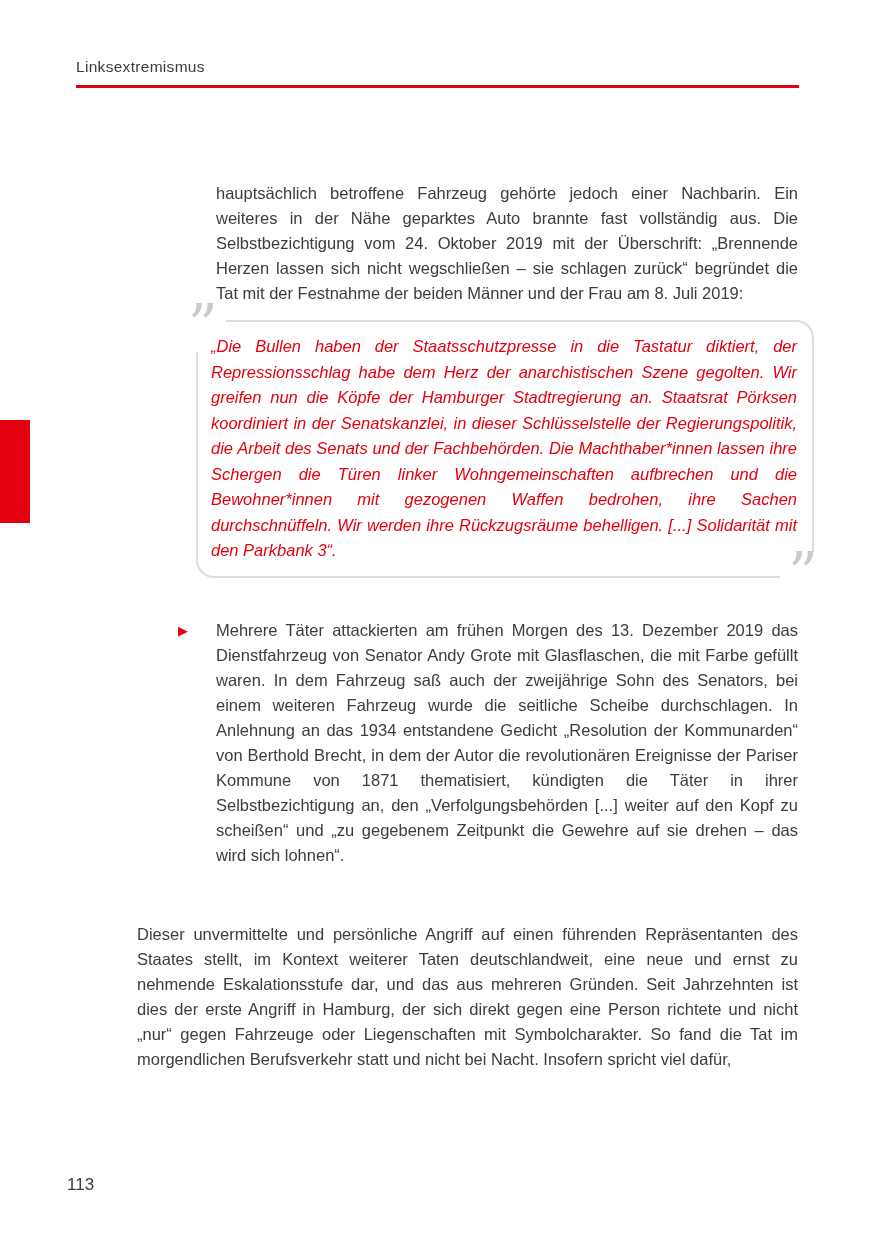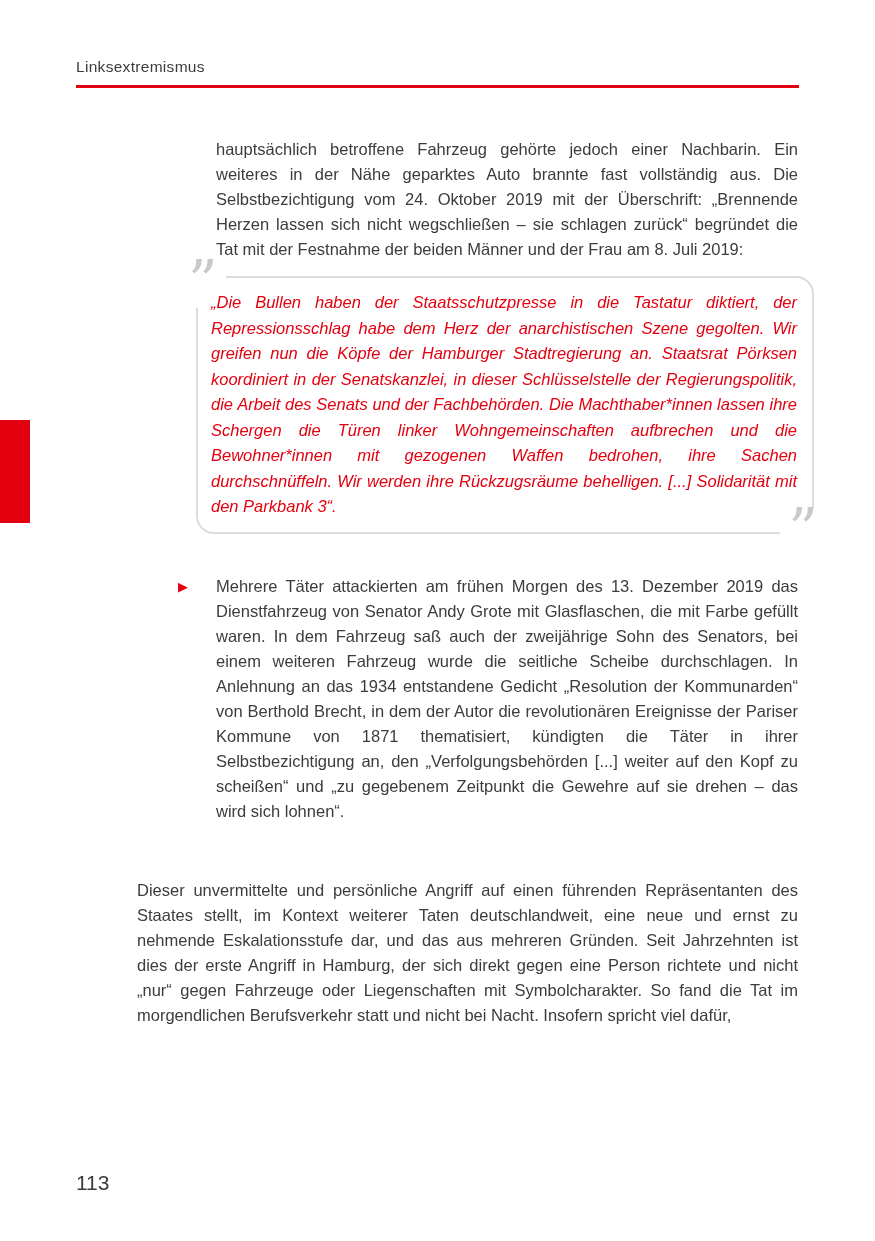--- a/index.html
+++ b/index.html
@@ -45,21 +45,21 @@
     width: 722px;
   }
   p.body {
     font-size: 16.5px;
     line-height: 25px;
     text-align: justify;
     color: #3c3c3b;
     hyphens: auto;
     -webkit-hyphens: auto;
   }
-  .p1 { margin-left: 140px; }
+  .p1 { margin-left: 140px; margin-top: 44px; }
   .quote-wrap {
     position: relative;
     margin: 14px 0 0 120px;
     width: 618px;
   }
   .quote-frame {
     position: absolute;
     inset: 0;
     border: 2px solid #dcdcdc;
     border-radius: 18px;
@@ -101,23 +101,23 @@
     font-size: 13px;
     line-height: 25px;
   }
   .bullet-row p.body { flex: 1 1 auto; }
   .para2 {
     margin-top: 54px;
     margin-left: 61px;
   }
   .page-number {
     position: absolute;
-    left: 76px;
+    left: 67px;
     bottom: 46px;
-    font-size: 21px;
+    font-size: 17px;
     color: #3c3c3b;
   }
 </style>
 </head>
 <body>
 
 <div class="page">
 
   <div class="running-head">Linksextremismus</div>
 

